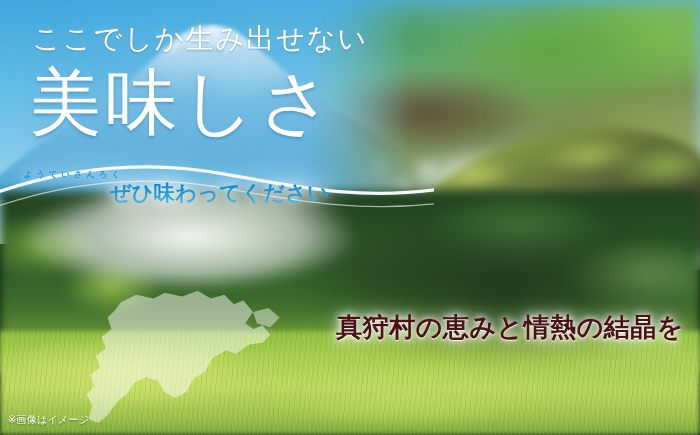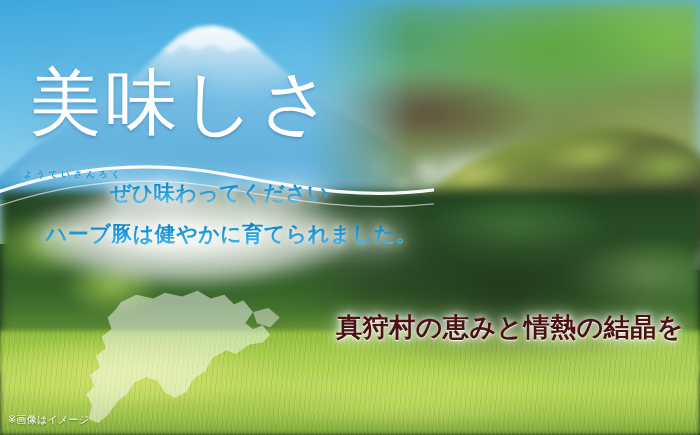--- a/index.html
+++ b/index.html
@@ -209,27 +209,27 @@
 
   <div class="hokkaido">
     <svg viewBox="0 0 230 150" preserveAspectRatio="xMidYMid meet" aria-hidden="true">
       <path fill="#ffffff" opacity=".78" d="M58,16 L74,8 L92,12 L104,6 L122,10 L138,4 L152,12 L166,8 L176,18 L186,14 L196,26 L188,38 L196,44 L206,40 L214,50 L206,58 L192,60 L178,70 L168,66 L154,74 L146,88 L134,96 L126,110 L114,116 L104,110 L96,98 L84,94 L72,100 L64,112 L54,120 L44,134 L34,142 L24,138 L28,124 L22,112 L30,104 L26,92 L36,84 L32,72 L42,64 L38,52 L48,44 L44,32 L52,24 Z"></path>
       <path fill="#ffffff" opacity=".7" d="M196,26 L212,22 L224,32 L214,42 L200,38 Z"></path>
     </svg>
   </div>
 
   <div class="glow-plate"></div>
 
+  <div class="kicker">ここでしか生み出せない</div>
   <div class="headline">美味しさ</div>
 
   <div class="bluecopy">
     <div class="ln">
       <span class="ruby-wrap"><span class="ruby">ようていさんろく</span><span>羊蹄山麓</span></span><span>ぜひ味わってください</span>
     </div>
-    <div class="ln indent2">ハーブ豚は健やかに育てられました。</div>
   </div>
 
   <div class="maroon">
     <div class="ln">真狩村の恵みと情熱の結晶を</div>
   </div>
 
   <div class="note">※画像はイメージ</div>
 
 </div>
 

